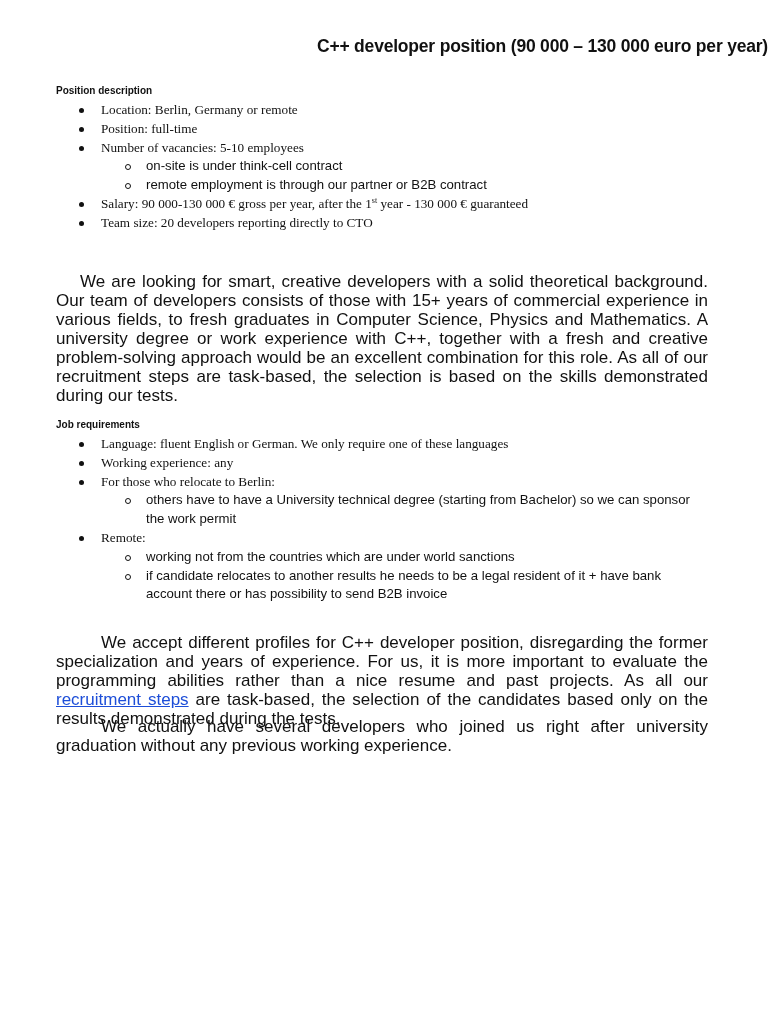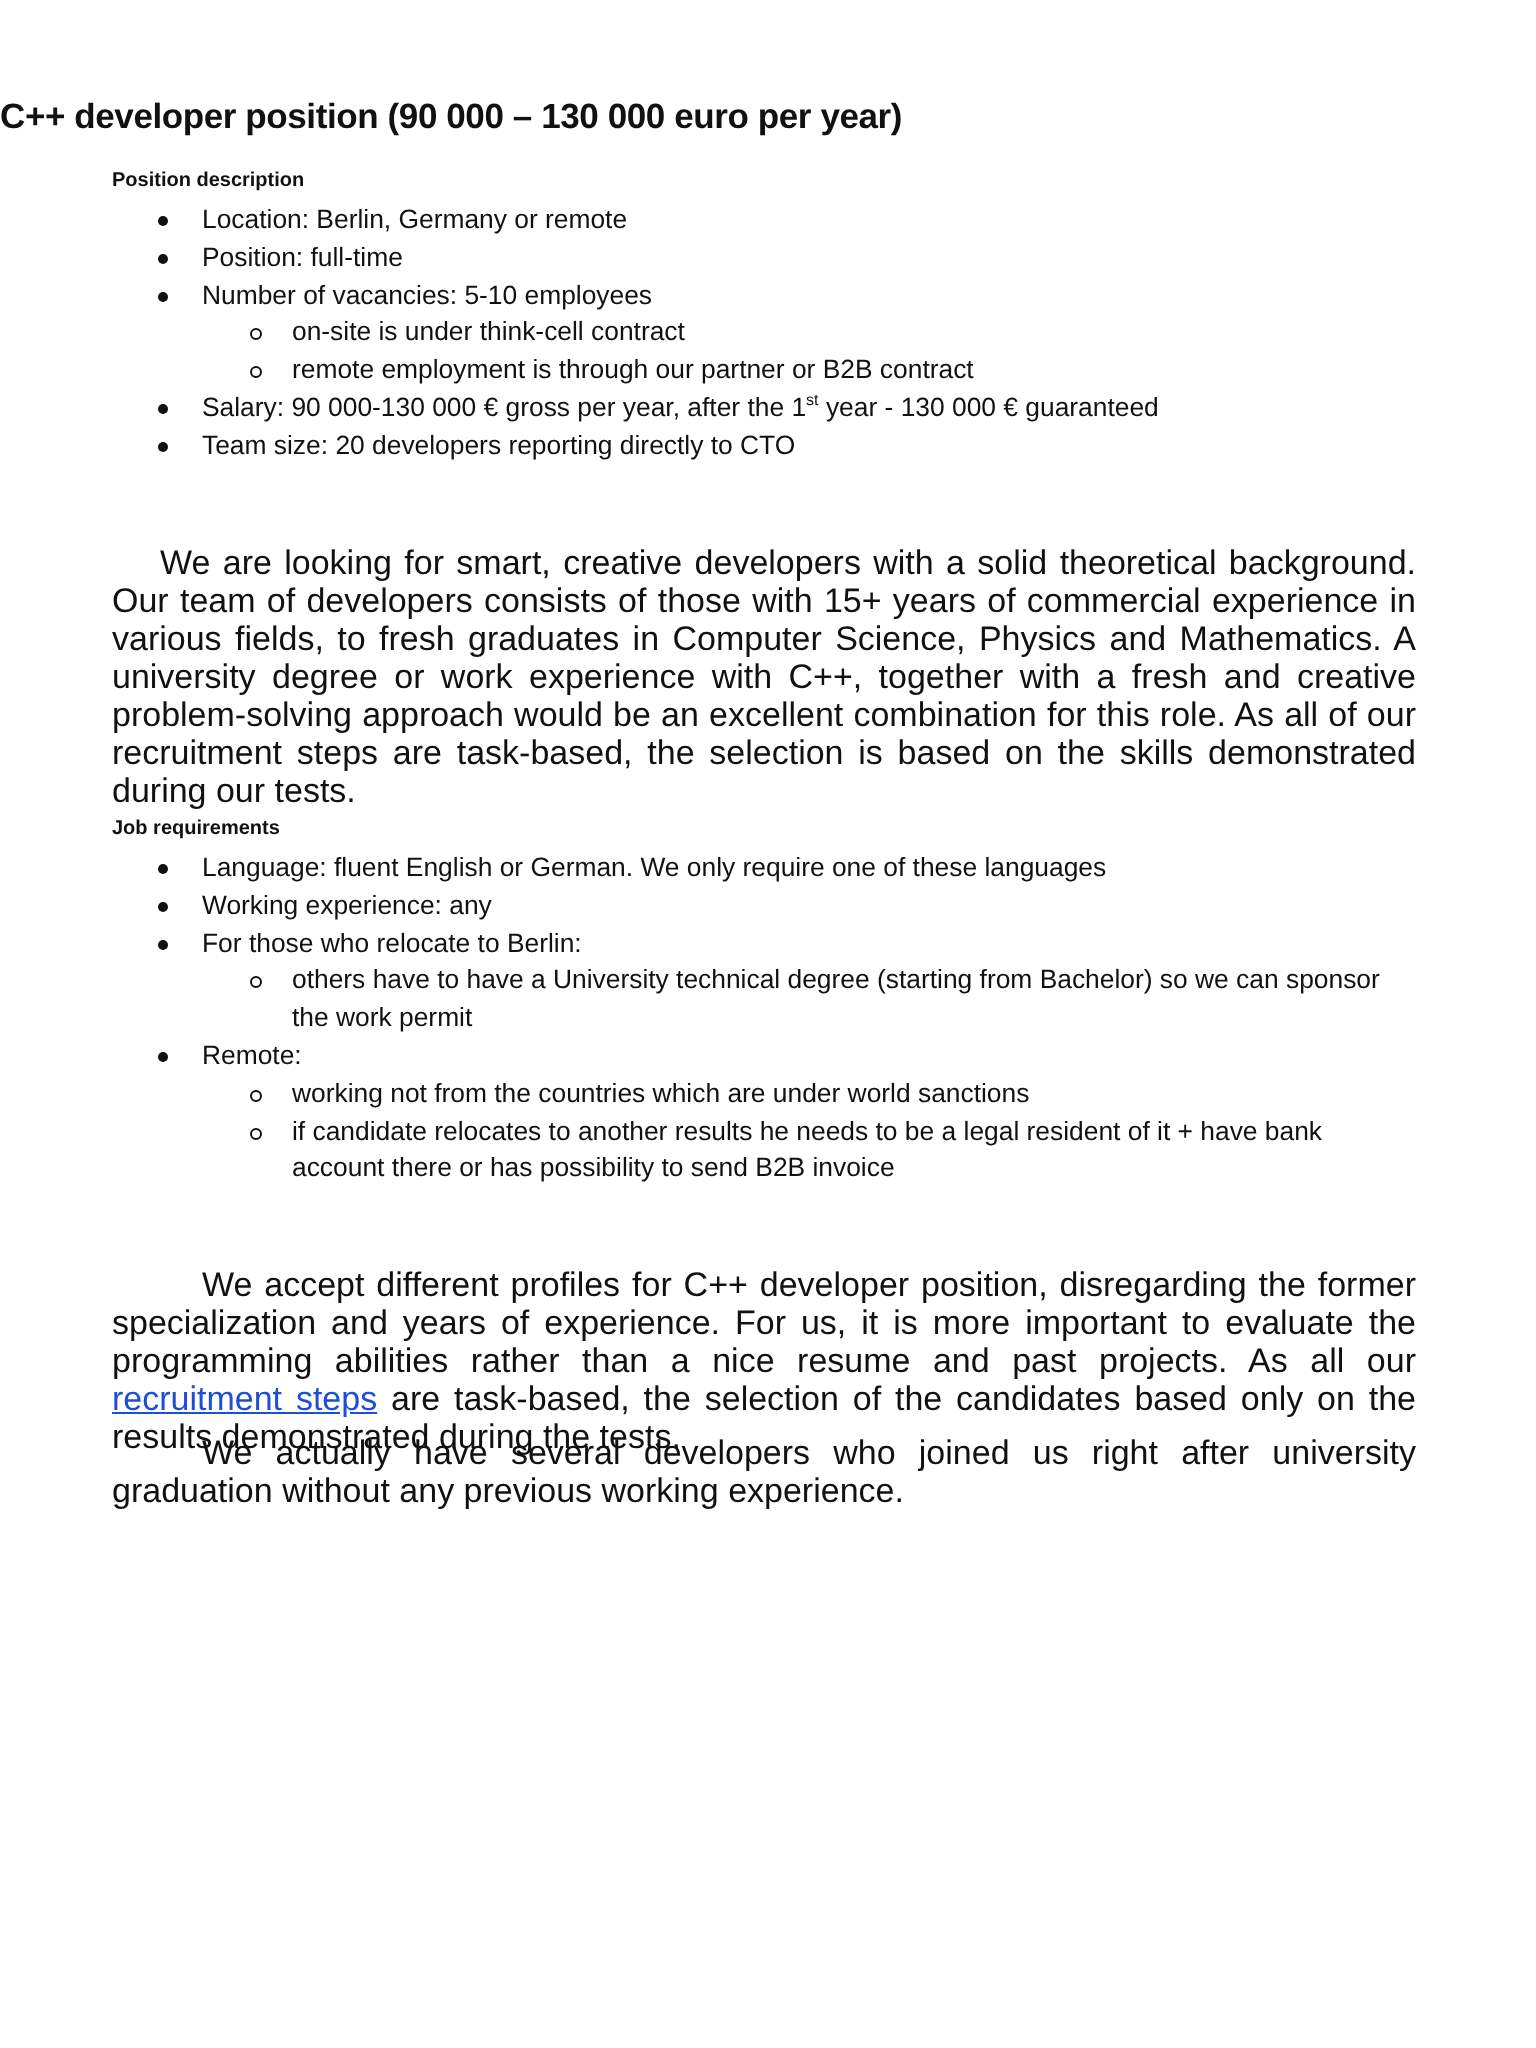--- a/index.html
+++ b/index.html
@@ -8,31 +8,31 @@
     font-family: "Liberation Sans", sans-serif;
     color: #111111;
   }
   .page {
     position: relative;
     width: 768px; height: 1024px;
     box-sizing: border-box;
     padding: 0 60px 0 56px;
   }
   .title {
-    position: absolute; top: 48px; left: 0; width: 768px;
-    text-align: left; font-size: 17.5px; font-weight: bold; letter-spacing: -0.2px;
+    position: absolute; top: 36px; left: 0; width: 768px;
+    text-align: right; font-size: 17.5px; font-weight: bold; letter-spacing: -0.2px;
   }
   .h2 {
     font-size: 10px; font-weight: bold; margin: 0; line-height: 20px;
   }
   .sec1 { position: absolute; top: 81px; left: 56px; width: 652px; }
-  .sec2 { position: absolute; top: 405px; left: 56px; width: 652px; }
+  .sec2 { position: absolute; top: 415px; left: 56px; width: 652px; }
   ul { margin: 0; padding: 0; list-style: none; }
   li { font-size: 13.2px; line-height: 18.8px; position: relative; }
-  li.l1 { padding-left: 45px; }
+  li.l1 { padding-left: 45px; font-family: Liberation Serif, serif; }
   li.l1::before {
     content: ""; position: absolute; left: 23px; top: 7px;
     width: 5px; height: 5px; border-radius: 50%; background: #111;
   }
   li.l2 { padding-left: 90px; }
   li.l2::before {
     content: ""; position: absolute; left: 69px; top: 7px;
     width: 4px; height: 4px; border-radius: 50%; border: 1px solid #111; background: #fff;
   }
   sup { font-size: 8px; line-height: 0; }

